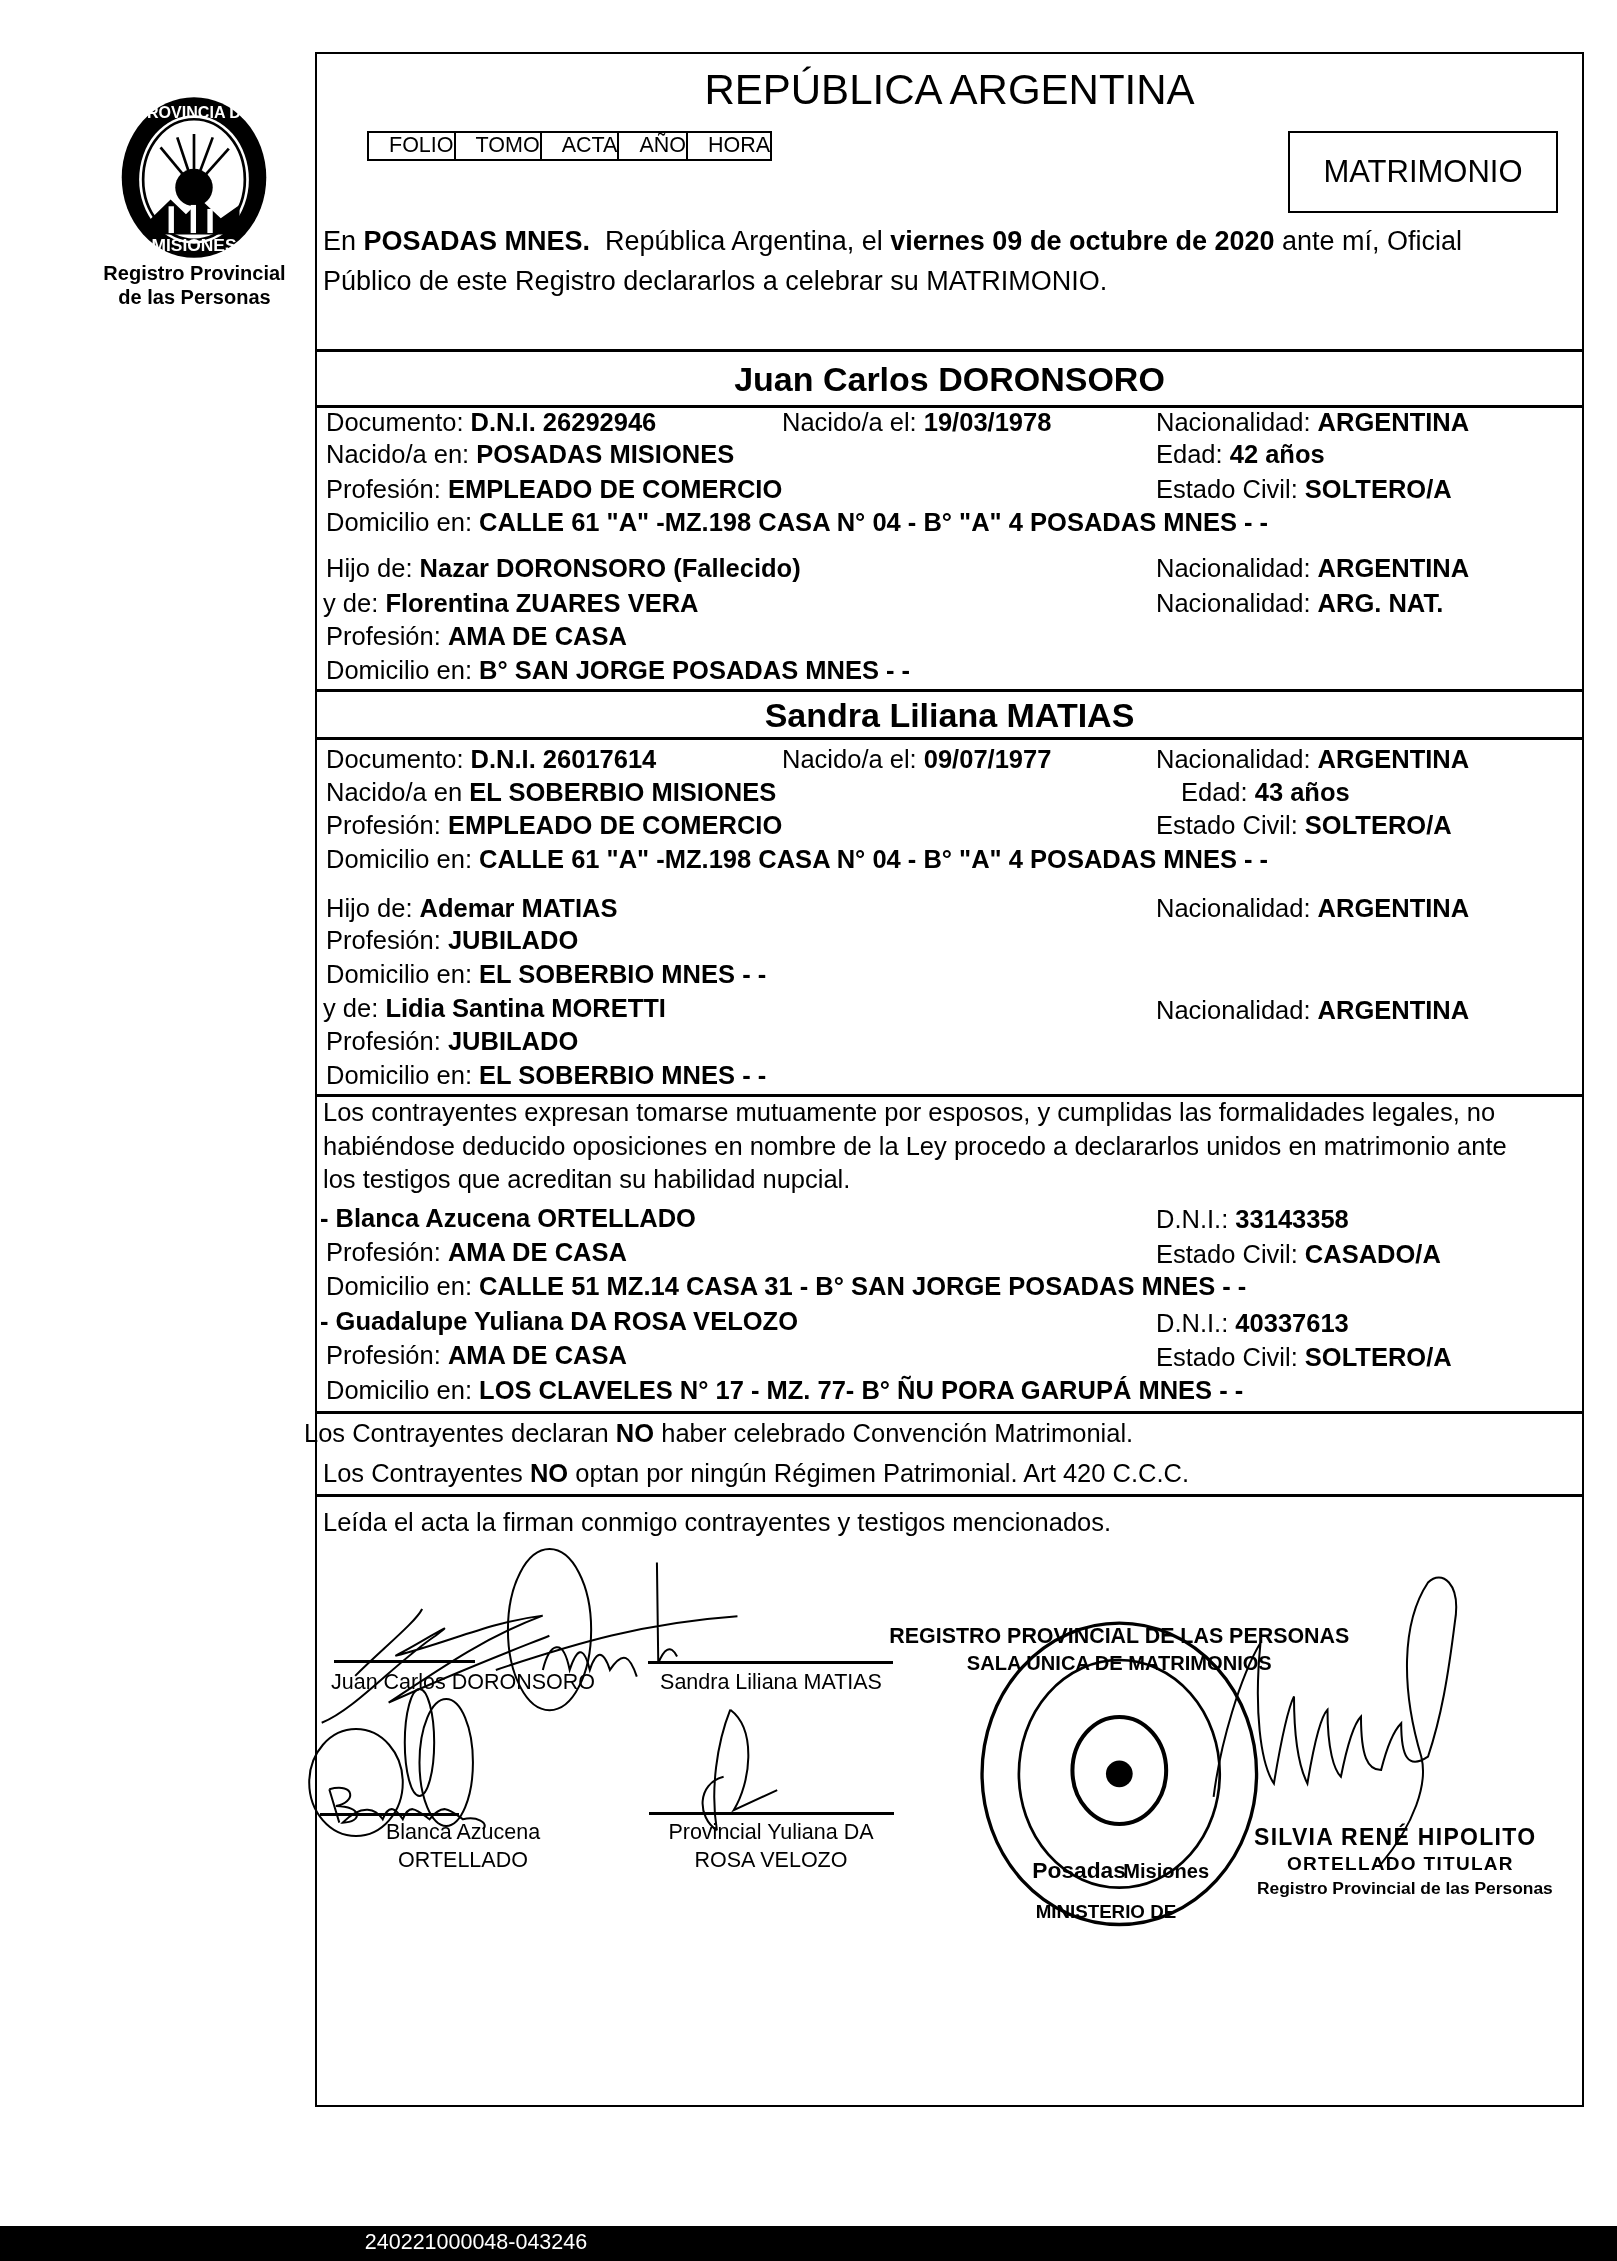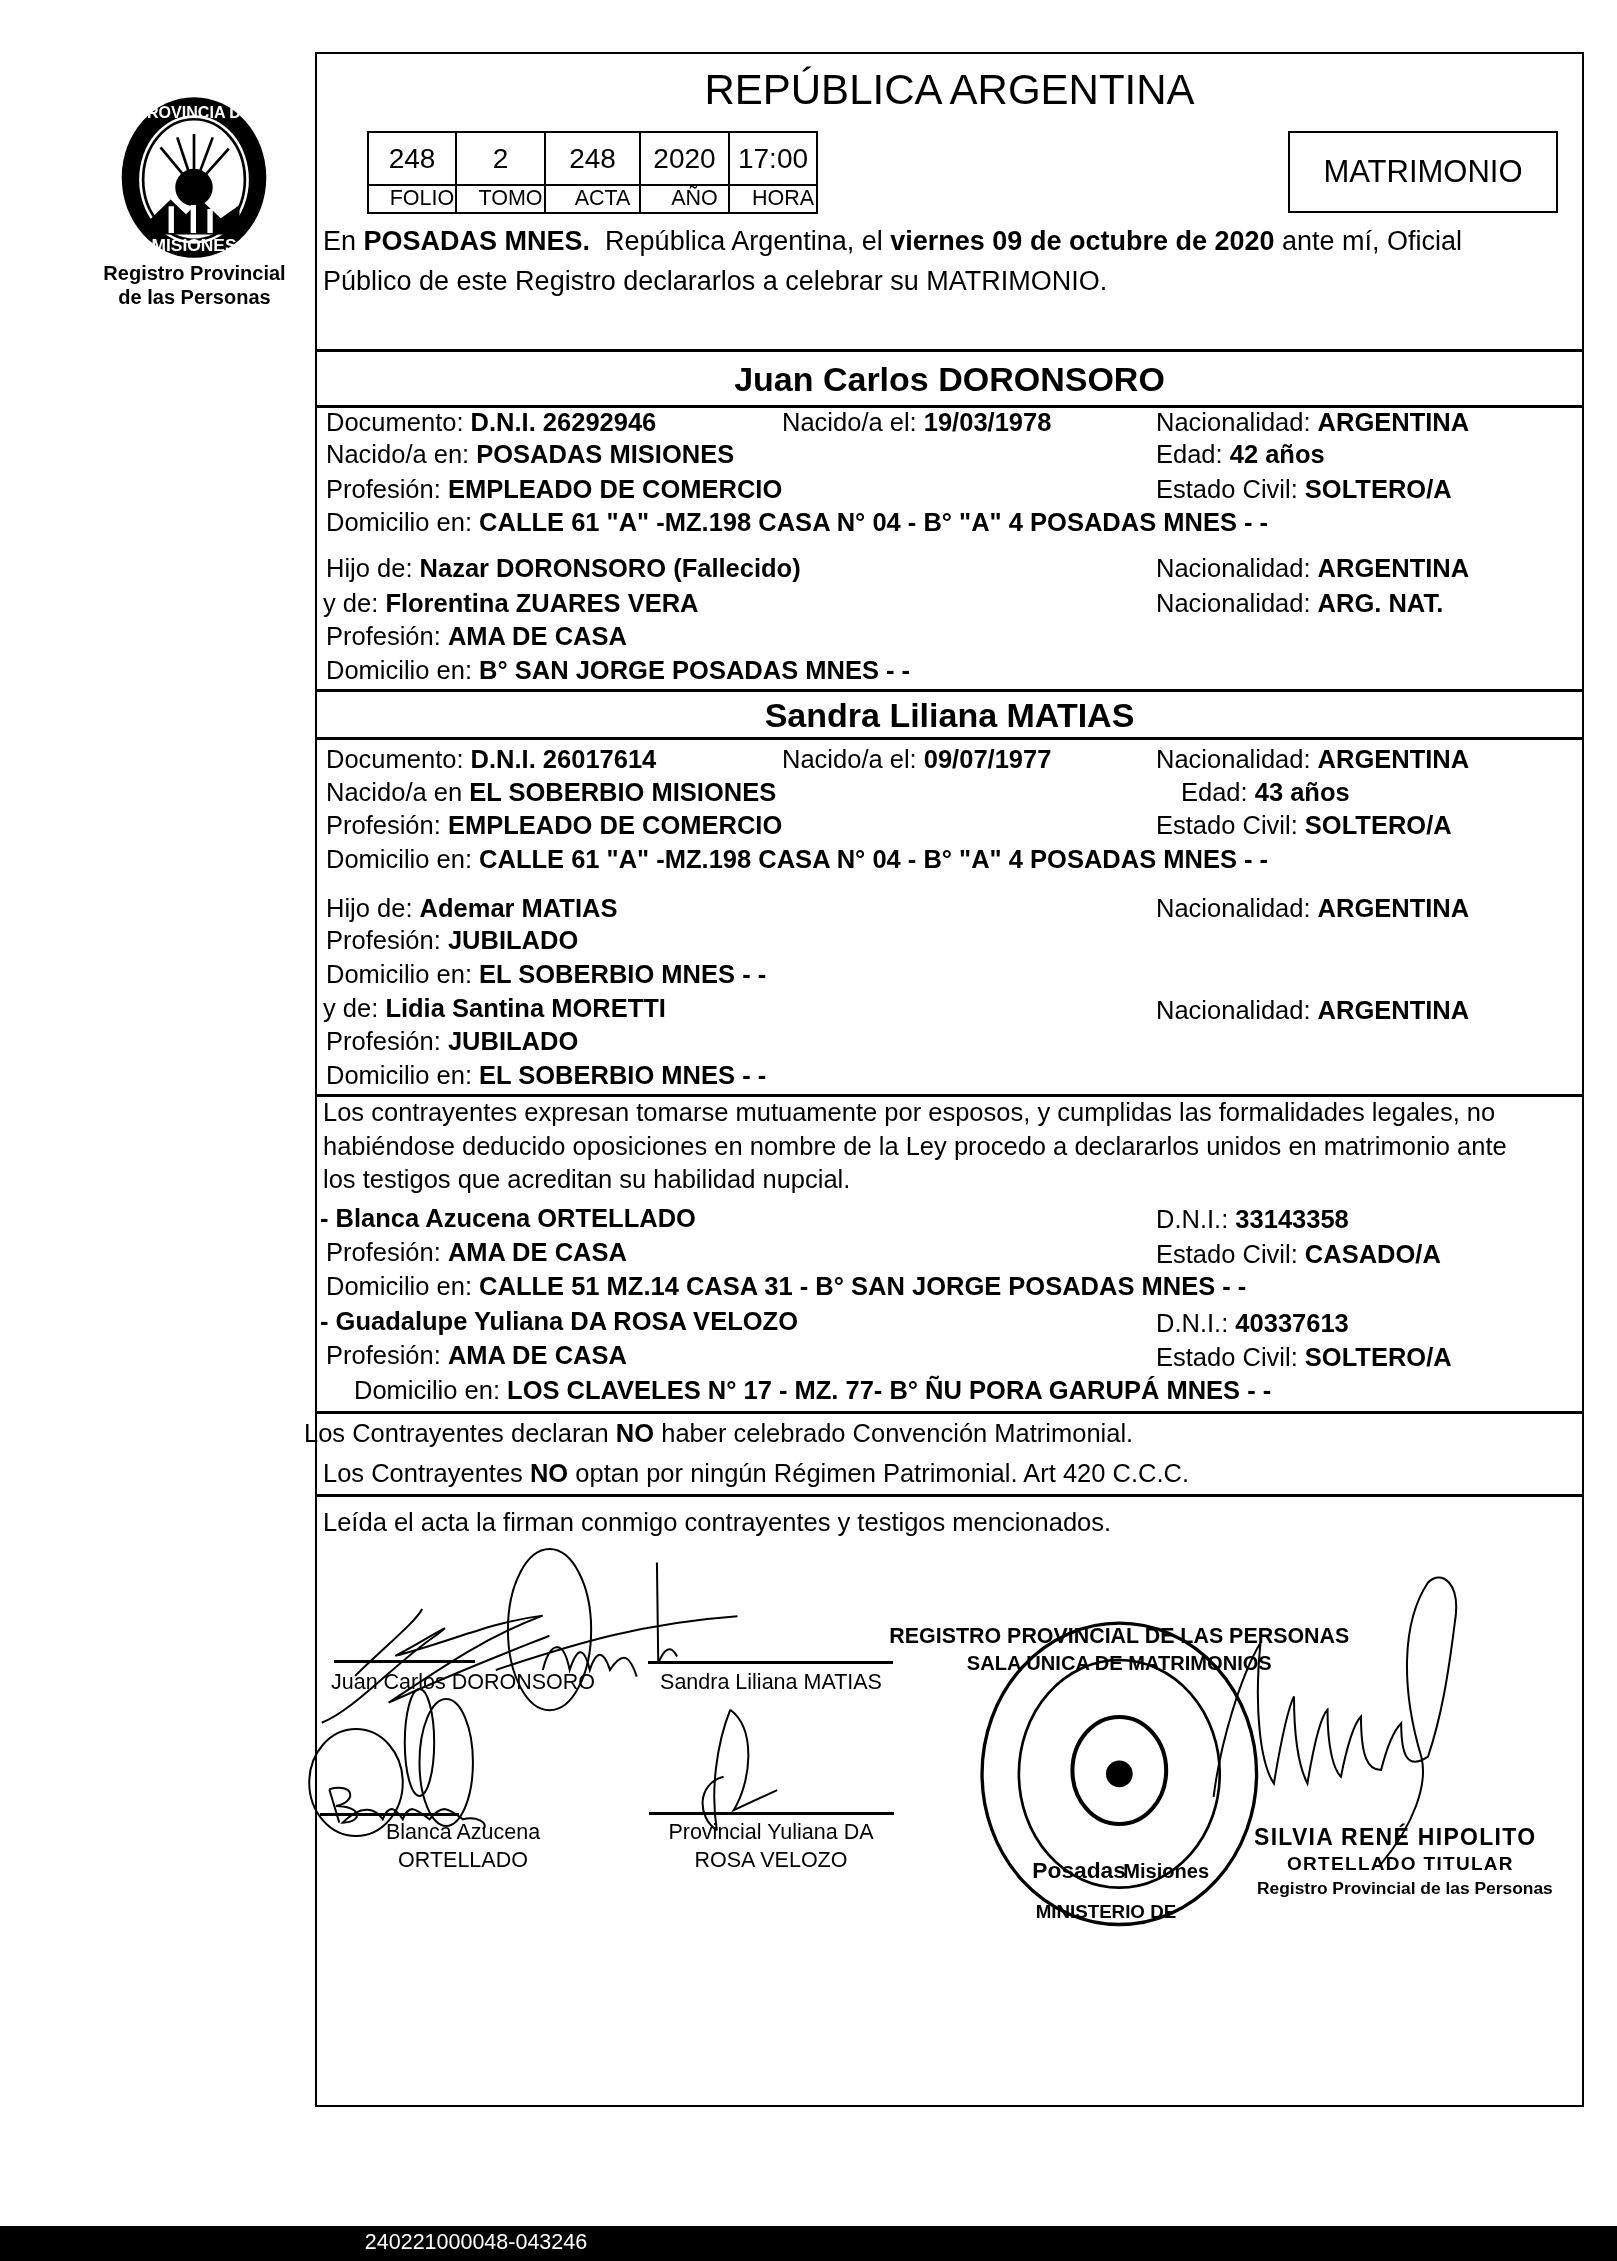--- a/index.html
+++ b/index.html
@@ -62,27 +62,20 @@
   <div>Registro Provincial</div>
   <div>de las Personas</div>
 </div>
 
 <div id="frame" class="abs"></div>
 
 <div id="title" class="abs">REPÚBLICA ARGENTINA</div>
 
 <table id="ftable" class="abs">
   <tbody>
-      <tr class="val">
-    <td class="c0">248</td>
-    <td class="c1">2</td>
-    <td class="c2">248</td>
-    <td class="c3">2020</td>
-    <td class="c4">17:00</td>
-  </tr>
   <tr class="lab">
     <td>FOLIO</td>
     <td>TOMO</td>
     <td>ACTA</td>
     <td>AÑO</td>
     <td>HORA</td>
   </tr>
 </tbody>
   </table>
 
@@ -153,21 +146,21 @@
 <div class="t" style="left:320px; top:1204px;"><b>- Blanca Azucena ORTELLADO</b></div>
 <div class="t" style="left:1156px; top:1205px;"><span>D.N.I.: </span><b>33143358</b></div>
 <div class="t" style="left:326px; top:1238px;"><span>Profesión: </span><b>AMA DE CASA</b></div>
 <div class="t" style="left:1156px; top:1240px;"><span>Estado Civil: </span><b>CASADO/A</b></div>
 <div class="t" style="left:326px; top:1272px;"><span>Domicilio en: </span><b>CALLE 51 MZ.14 CASA 31 - B° SAN JORGE POSADAS MNES - -</b></div>
 
 <div class="t" style="left:320px; top:1307px;"><b>- Guadalupe Yuliana DA ROSA VELOZO</b></div>
 <div class="t" style="left:1156px; top:1309px;"><span>D.N.I.: </span><b>40337613</b></div>
 <div class="t" style="left:326px; top:1341px;"><span>Profesión: </span><b>AMA DE CASA</b></div>
 <div class="t" style="left:1156px; top:1343px;"><span>Estado Civil: </span><b>SOLTERO/A</b></div>
-<div class="t" style="left:326px; top:1376px;margin-left:28px;"><span>Domicilio en: </span><b>LOS CLAVELES N° 17 - MZ. 77-  B° ÑU PORA GARUPÁ MNES - -</b></div>
+<div class="t" style="left:326px; top:1376px;"><span>Domicilio en: </span><b>LOS CLAVELES N° 17 - MZ. 77-  B° ÑU PORA GARUPÁ MNES - -</b></div>
 
 <div class="hline" style="top:1411px;"></div>
 
 <div class="t" style="left:304px; top:1419px;"><span style="white-space:pre">Los Contrayentes declaran </span><b>NO</b><span style="white-space:pre"> haber celebrado Convención Matrimonial.</span></div>
 <div class="t" style="left:323px; top:1459px;"><span style="white-space:pre">Los Contrayentes </span><b>NO</b><span style="white-space:pre"> optan por ningún Régimen Patrimonial. Art 420 C.C.C.</span></div>
 
 <div class="hline" style="top:1494px;"></div>
 
 <div class="t" style="left:323px; top:1508px;">Leída el acta la firman conmigo contrayentes y testigos mencionados.</div>
 

